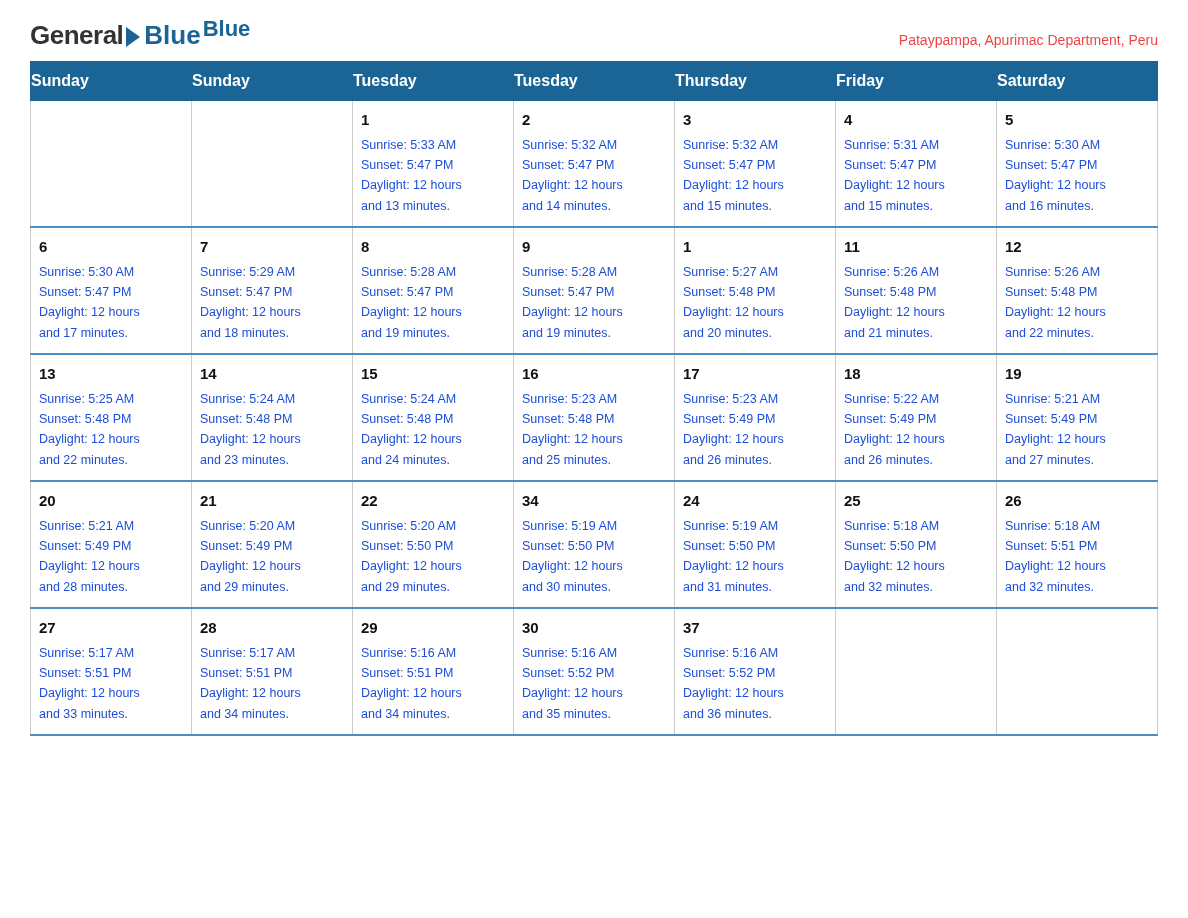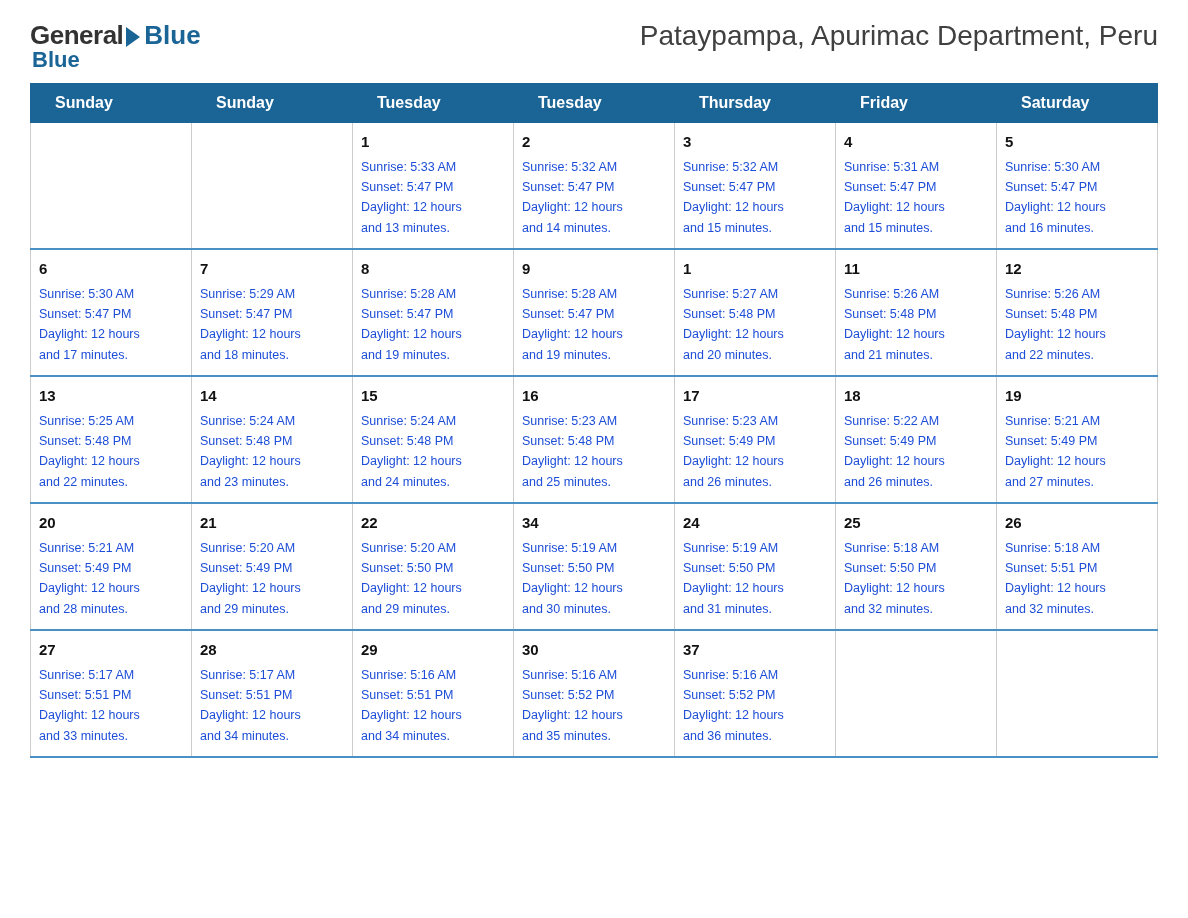--- a/index.html
+++ b/index.html
@@ -11,21 +11,21 @@
       min-height: 918px;
     }
     .header-row {
       display: flex;
       justify-content: space-between;
       align-items: flex-start;
       margin-bottom: 8px;
     }
     .logo {
       display: flex;
-      flex-direction: column;
+      flex-direction: row;
       align-items: flex-start;
     }
     .logo-top {
       display: flex;
       align-items: center;
     }
     .logo-general {
       font-size: 26px;
       font-weight: bold;
       color: #333;
@@ -56,35 +56,35 @@
     .title-block {
       text-align: right;
     }
     .month-title {
       font-size: 52px;
       font-weight: normal;
       color: #222;
       line-height: 1.1;
     }
     .location-title {
-      font-size: 28px;
-      color: #404040;
-      margin-top: 0;
+      font-size: 14px;
+      color: #ef4444;
+      margin-top: 12px;
     }
     .calendar {
       width: 100%;
       border-collapse: collapse;
       margin-top: 10px;
     }
     .calendar thead tr th {
       background-color: #1a6496;
       color: #fff;
       font-size: 16px;
       font-weight: bold;
-      padding: 10px 24px;
+      padding: 10px 0;
       text-align: left;
       border: 1px solid #1a6496;
     }
     .calendar tbody tr td {
       border: 1px solid #ccc;
       vertical-align: top;
       padding: 8px 8px 10px 8px;
       width: 14.28%;
       font-size: 13px;
       color: #222;

